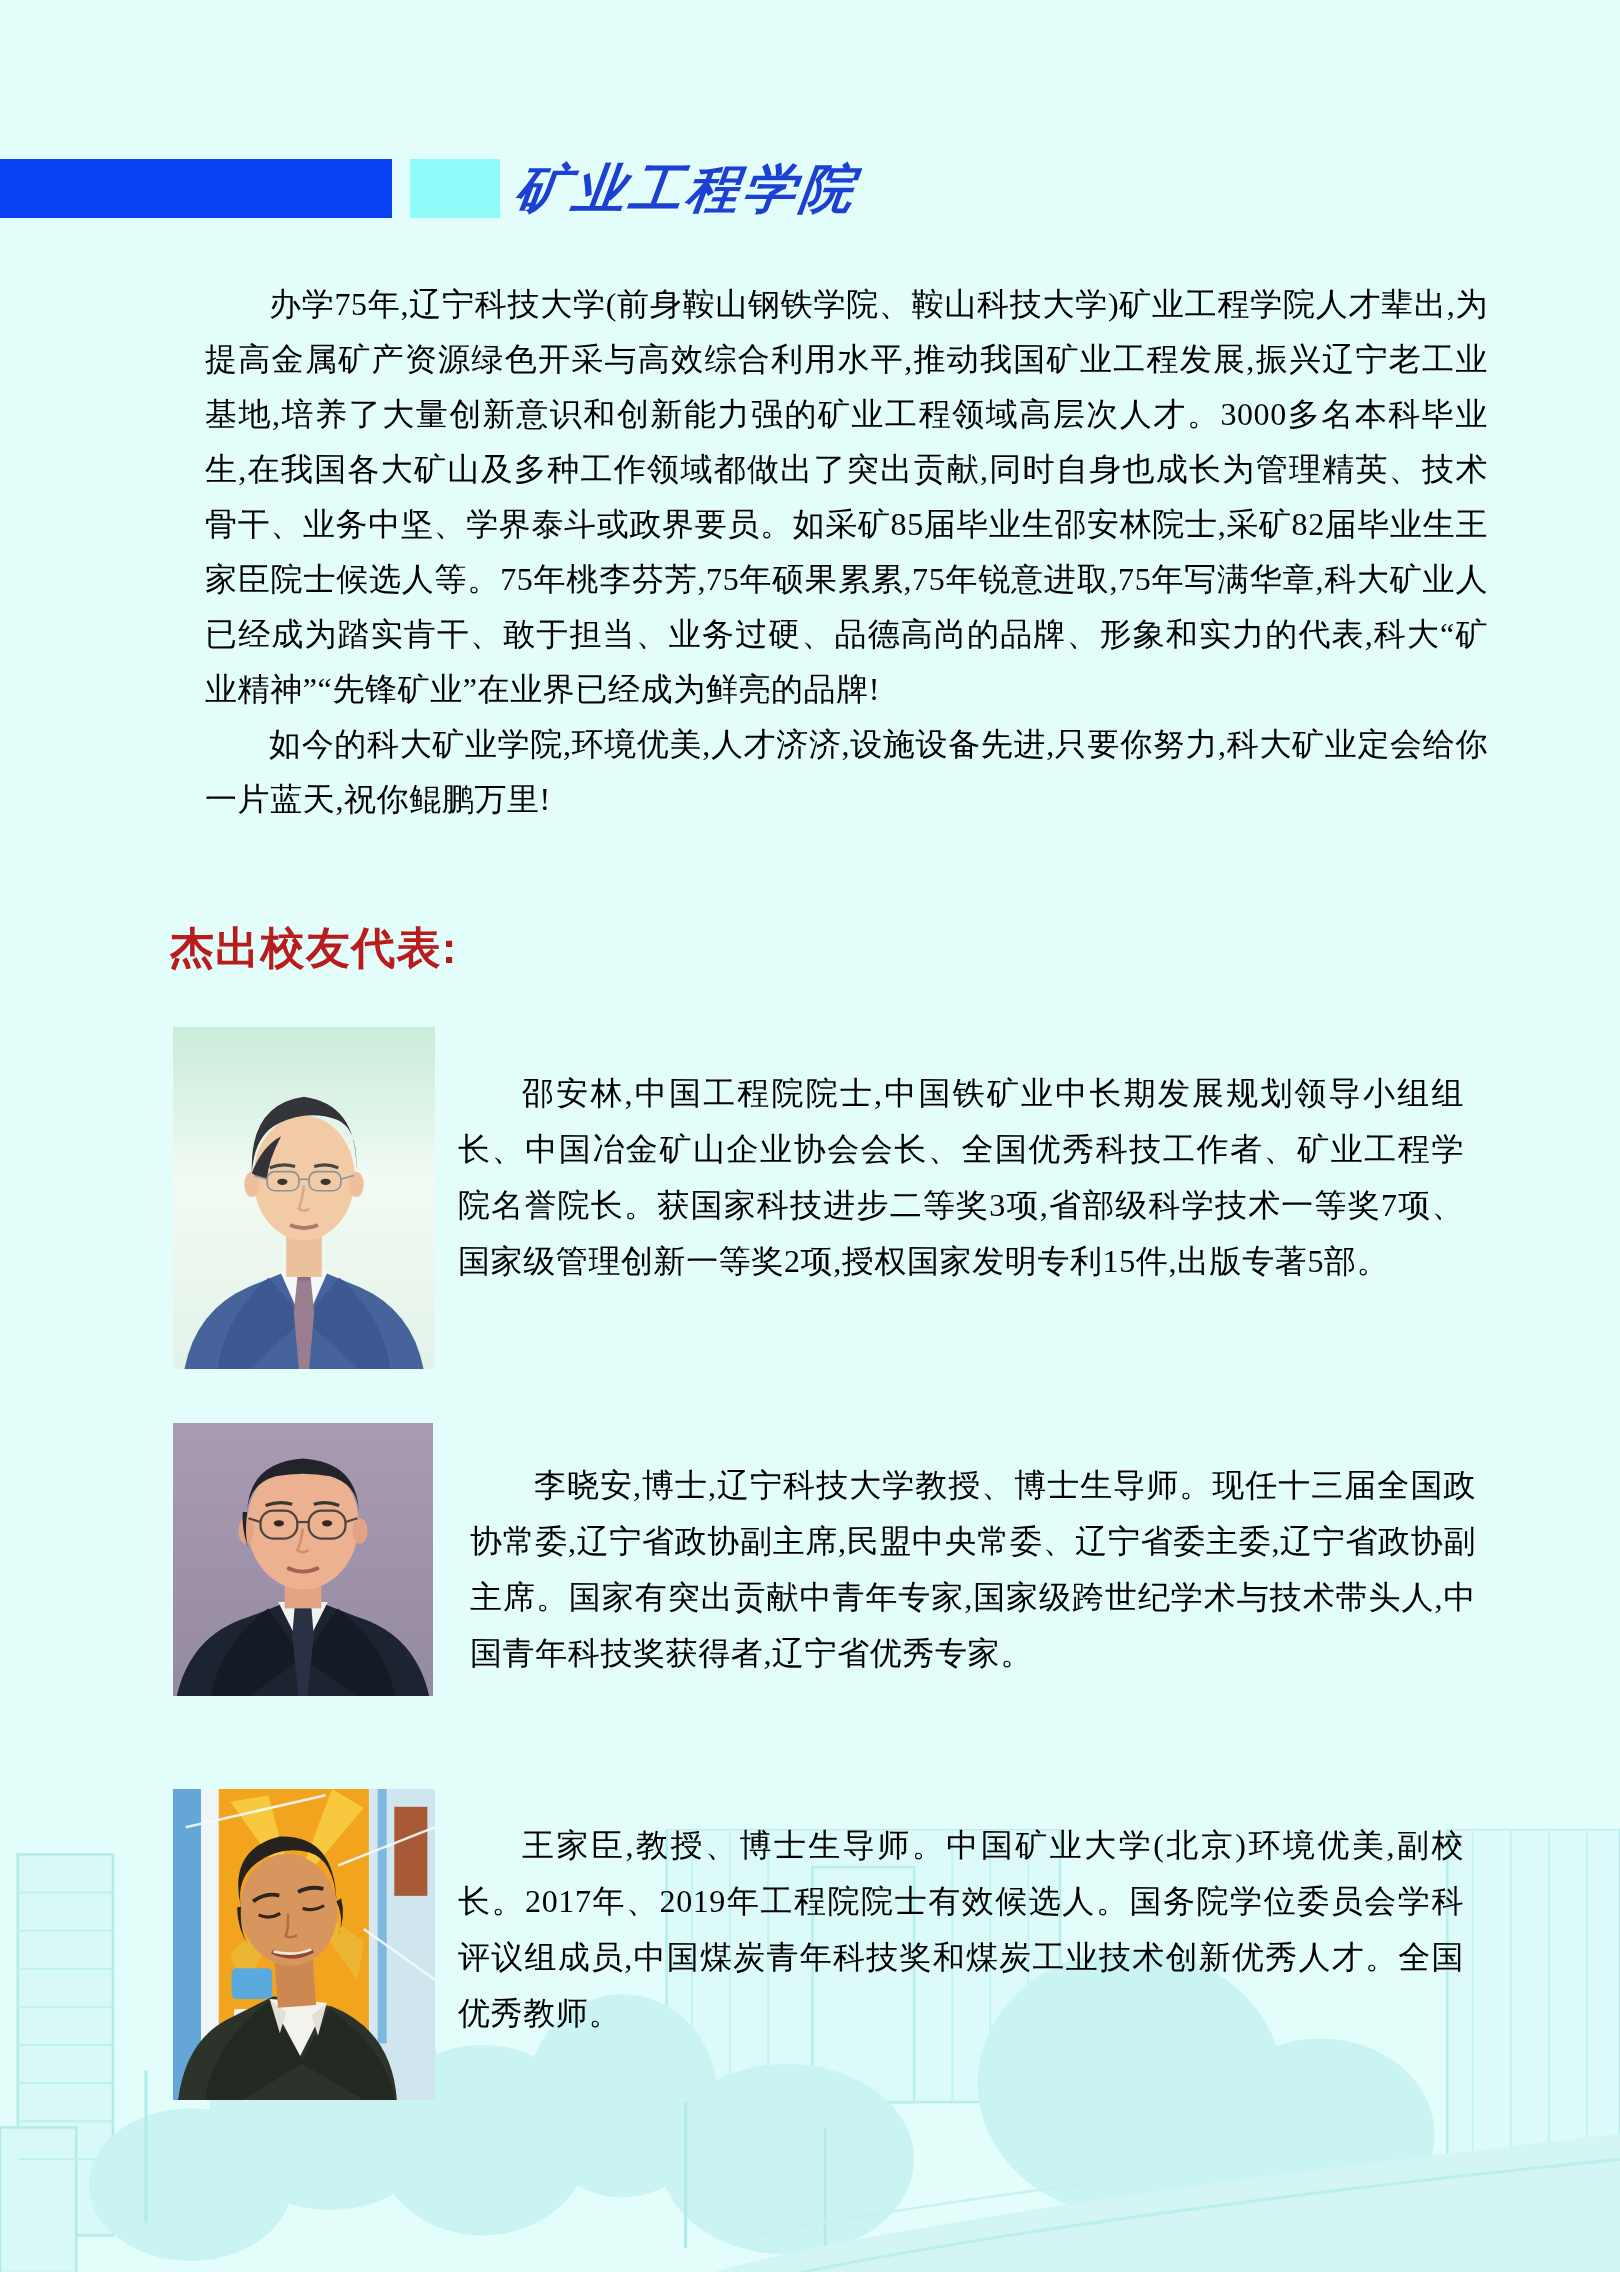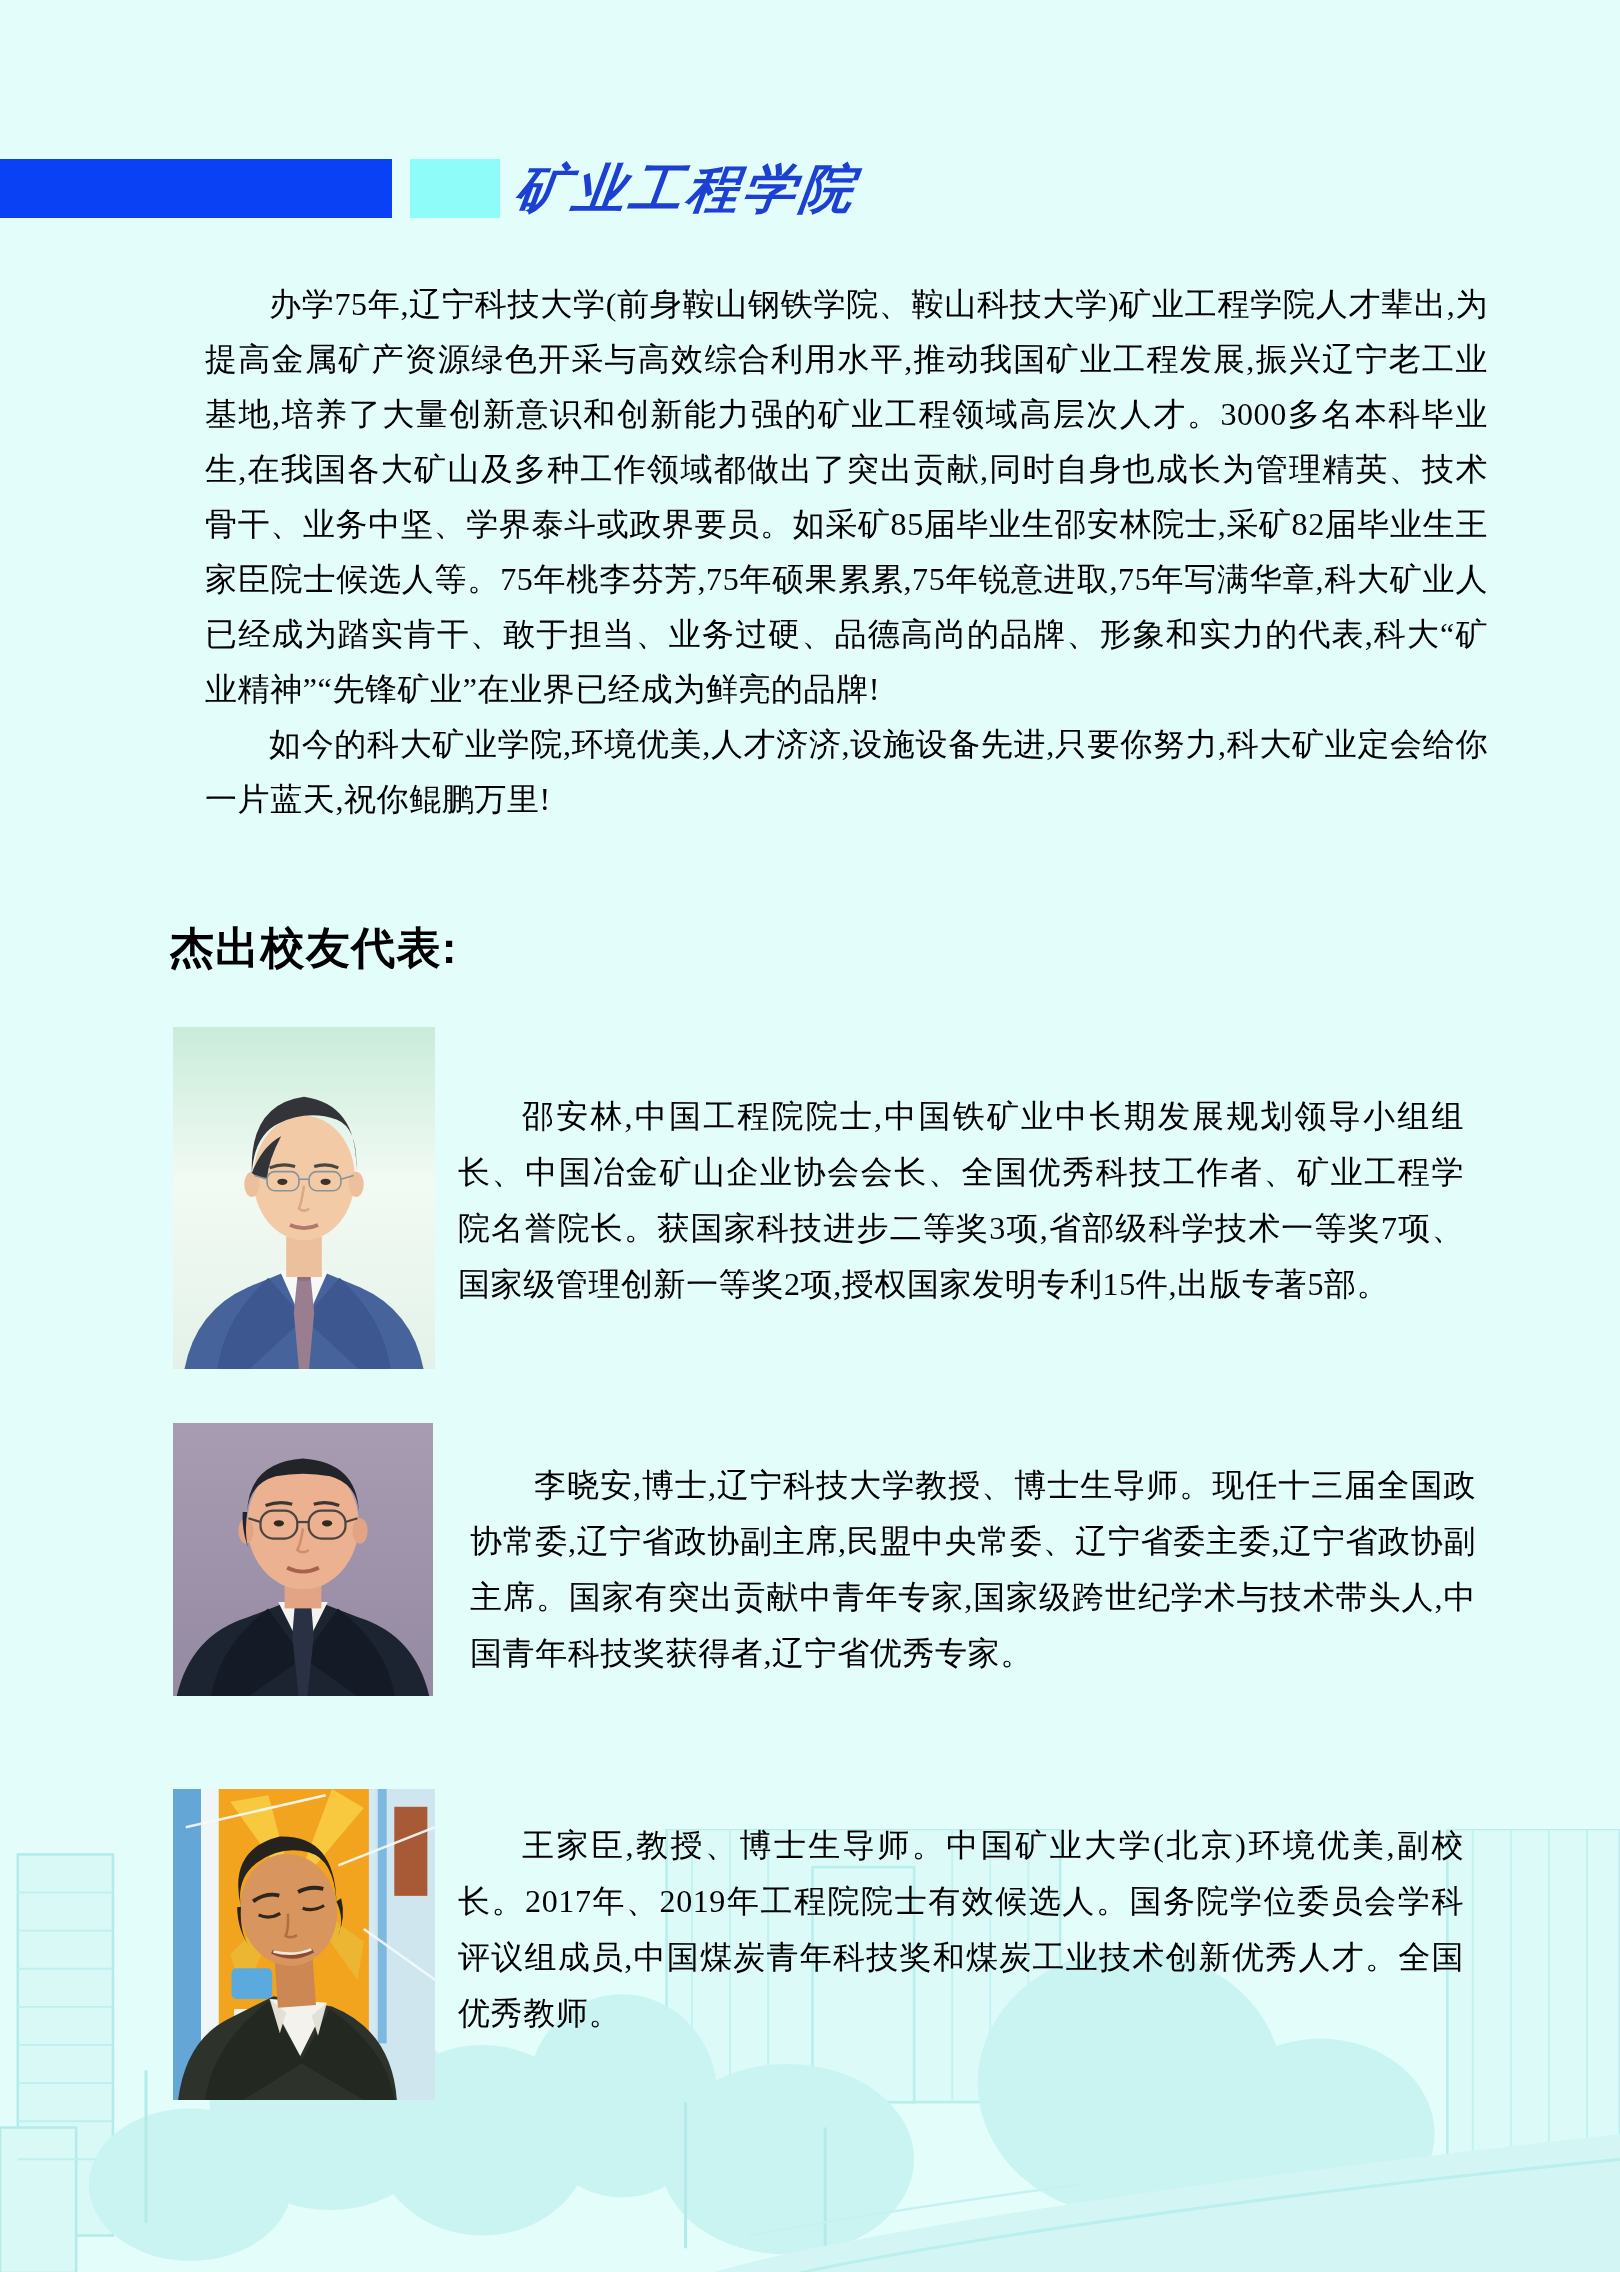--- a/index.html
+++ b/index.html
@@ -37,34 +37,34 @@
   }
   .website .url{
     font-family:"Liberation Serif","DejaVu Serif",serif;
     font-weight:bold;letter-spacing:0;
   }
   
   .alumni-heading{
     position:absolute;left:170px;top:922px;margin:0;
     font-family:"Liberation Sans","DejaVu Sans",sans-serif;
     font-size:44px;line-height:52px;font-weight:bold;
-    color:#000000;letter-spacing:1.3px;
+    color:#b91c1c;letter-spacing:1.3px;
   }
   .photo{position:absolute;box-shadow:none;}
   .photo svg{display:block;width:100%;height:100%;}
   .photo-1{left:173px;top:1027px;width:262px;height:342px;}
   .photo-2{left:173px;top:1423px;width:260px;height:273px;}
   .photo-3{left:173px;top:1789px;width:262px;height:311px;}
   .bio{
     position:absolute;width:1006px;margin:0;
     font-size:32px;line-height:56px;
     text-align:justify;text-justify:inter-ideograph;
     text-indent:2em;letter-spacing:0.6px;
   }
-  .bio-1{left:458px;top:1088px;}
+  .bio-1{left:458px;top:1065px;}
   .bio-2{left:470px;top:1457px;}
   .bio-3{left:458px;top:1817px;}
   
   .cityscape{position:absolute;left:0;top:1829px;width:1620px;height:444px;z-index:0;}
   .content-layer{position:absolute;inset:0;z-index:1;}
 </style>
 </head>
 <body>
 
 <div class="page">

